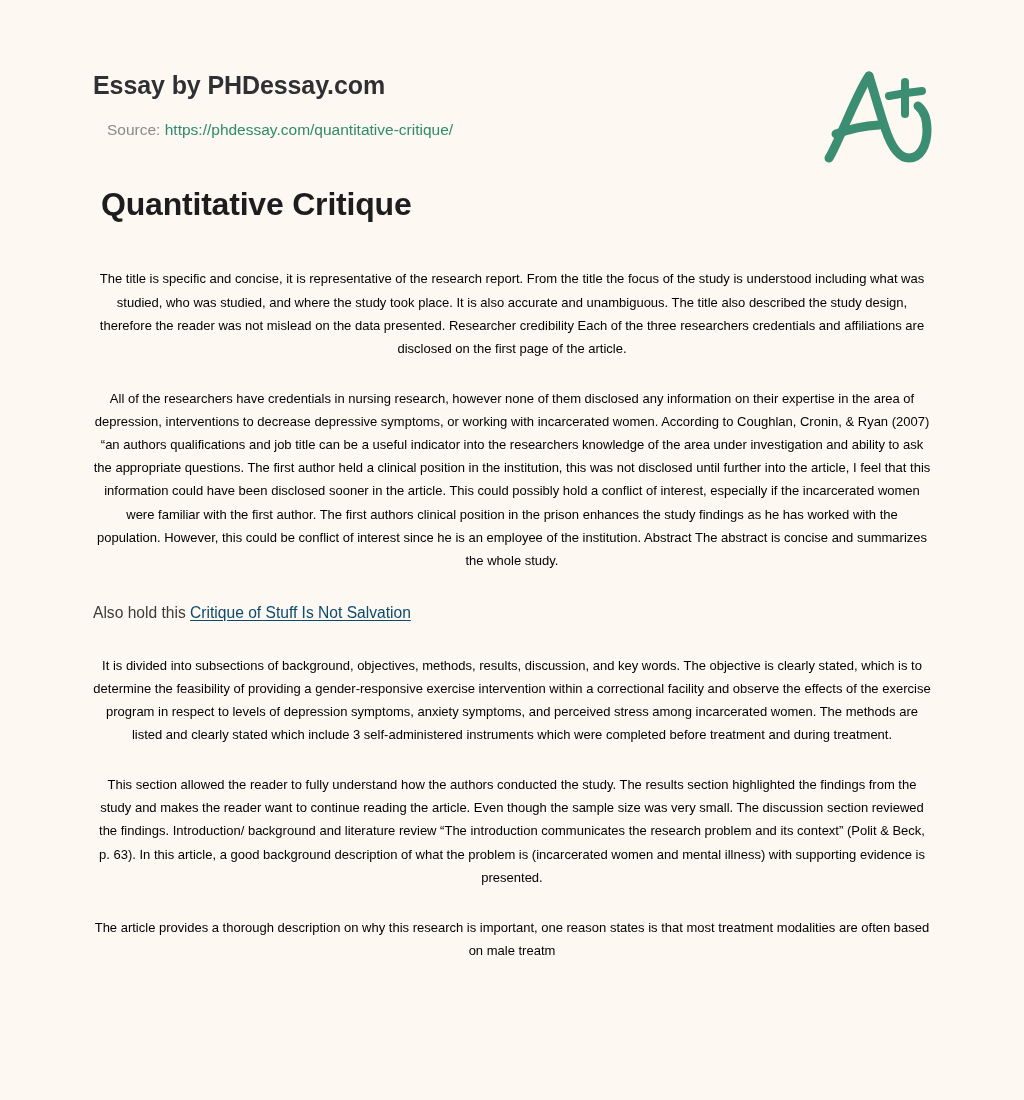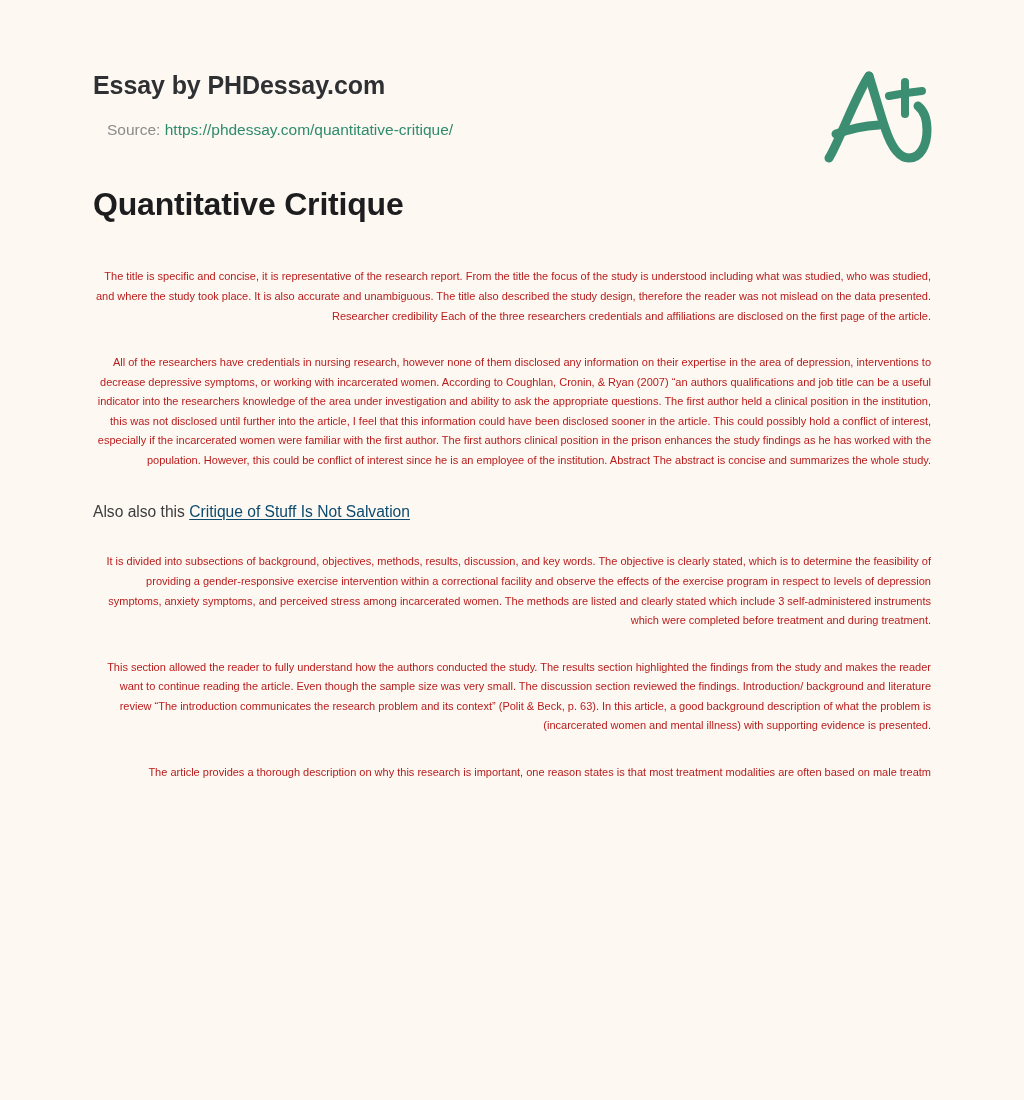--- a/index.html
+++ b/index.html
@@ -64,30 +64,30 @@
   .logo svg { display: block; width: 120px; height: 110px; }
 
   
   .article {
     padding: 0 93px;
   }
   .article-title {
     font-size: 32px;
     font-weight: bold;
     color: #1d1d1f;
-    margin: 0 0 44px 0;
+    margin: 0 0 44px 8px;
     line-height: 1.2;
     letter-spacing: -0.2px;
   }
   .para {
-    font-size: 11px;
+    font-size: 13px;
     line-height: 1.78;
-    color: #b91c1c;
+    color: #000000;
     margin: 0 0 27px 0;
-    text-align: right;
+    text-align: center;
   }
   .para:last-child { margin-bottom: 0; }
 
   .also-read {
     font-size: 15.6px;
     line-height: 1.78;
     color: #3c3c3e;
     margin: 0 0 27px 0;
   }
   .also-read-link {
@@ -125,20 +125,20 @@
       </svg>
     </div>
   </div>
 
   <div class="article">
     <h2 class="article-title">Quantitative Critique</h2>
 
     <p class="para">The title is specific and concise, it is representative of the research report. From the title the focus of the study is understood including what was studied, who was studied, and where the study took place. It is also accurate and unambiguous. The title also described the study design, therefore the reader was not mislead on the data presented. Researcher credibility Each of the three researchers credentials and affiliations are disclosed on the first page of the article.</p>
     <p class="para">All of the researchers have credentials in nursing research, however none of them disclosed any information on their expertise in the area of depression, interventions to decrease depressive symptoms, or working with incarcerated women. According to Coughlan, Cronin, &amp; Ryan (2007) “an authors qualifications and job title can be a useful indicator into the researchers knowledge of the area under investigation and ability to ask the appropriate questions. The first author held a clinical position in the institution, this was not disclosed until further into the article, I feel that this information could have been disclosed sooner in the article. This could possibly hold a conflict of interest, especially if the incarcerated women were familiar with the first author. The first authors clinical position in the prison enhances the study findings as he has worked with the population. However, this could be conflict of interest since he is an employee of the institution. Abstract The abstract is concise and summarizes the whole study.</p>
 
-    <p class="also-read"><span>Also also this </span><a class="also-read-link" href="#">Critique of Stuff Is Not Salvation</a></p>
+    <p class="also-read"><span>Also hold this </span><a class="also-read-link" href="#">Critique of Stuff Is Not Salvation</a></p>
 
     <p class="para">It is divided into subsections of background, objectives, methods, results, discussion, and key words. The objective is clearly stated, which is to determine the feasibility of providing a gender-responsive exercise intervention within a correctional facility and observe the effects of the exercise program in respect to levels of depression symptoms, anxiety symptoms, and perceived stress among incarcerated women. The methods are listed and clearly stated which include 3 self-administered instruments which were completed before treatment and during treatment.</p>
     <p class="para">This section allowed the reader to fully understand how the authors conducted the study. The results section highlighted the findings from the study and makes the reader want to continue reading the article. Even though the sample size was very small. The discussion section reviewed the findings. Introduction/ background and literature review “The introduction communicates the research problem and its context” (Polit &amp; Beck, p. 63). In this article, a good background description of what the problem is (incarcerated women and mental illness) with supporting evidence is presented.</p>
     <p class="para">The article provides a thorough description on why this research is important, one reason states is that most treatment modalities are often based on male treatm</p>
   </div>
 
 </div>
 
 </body></html>

